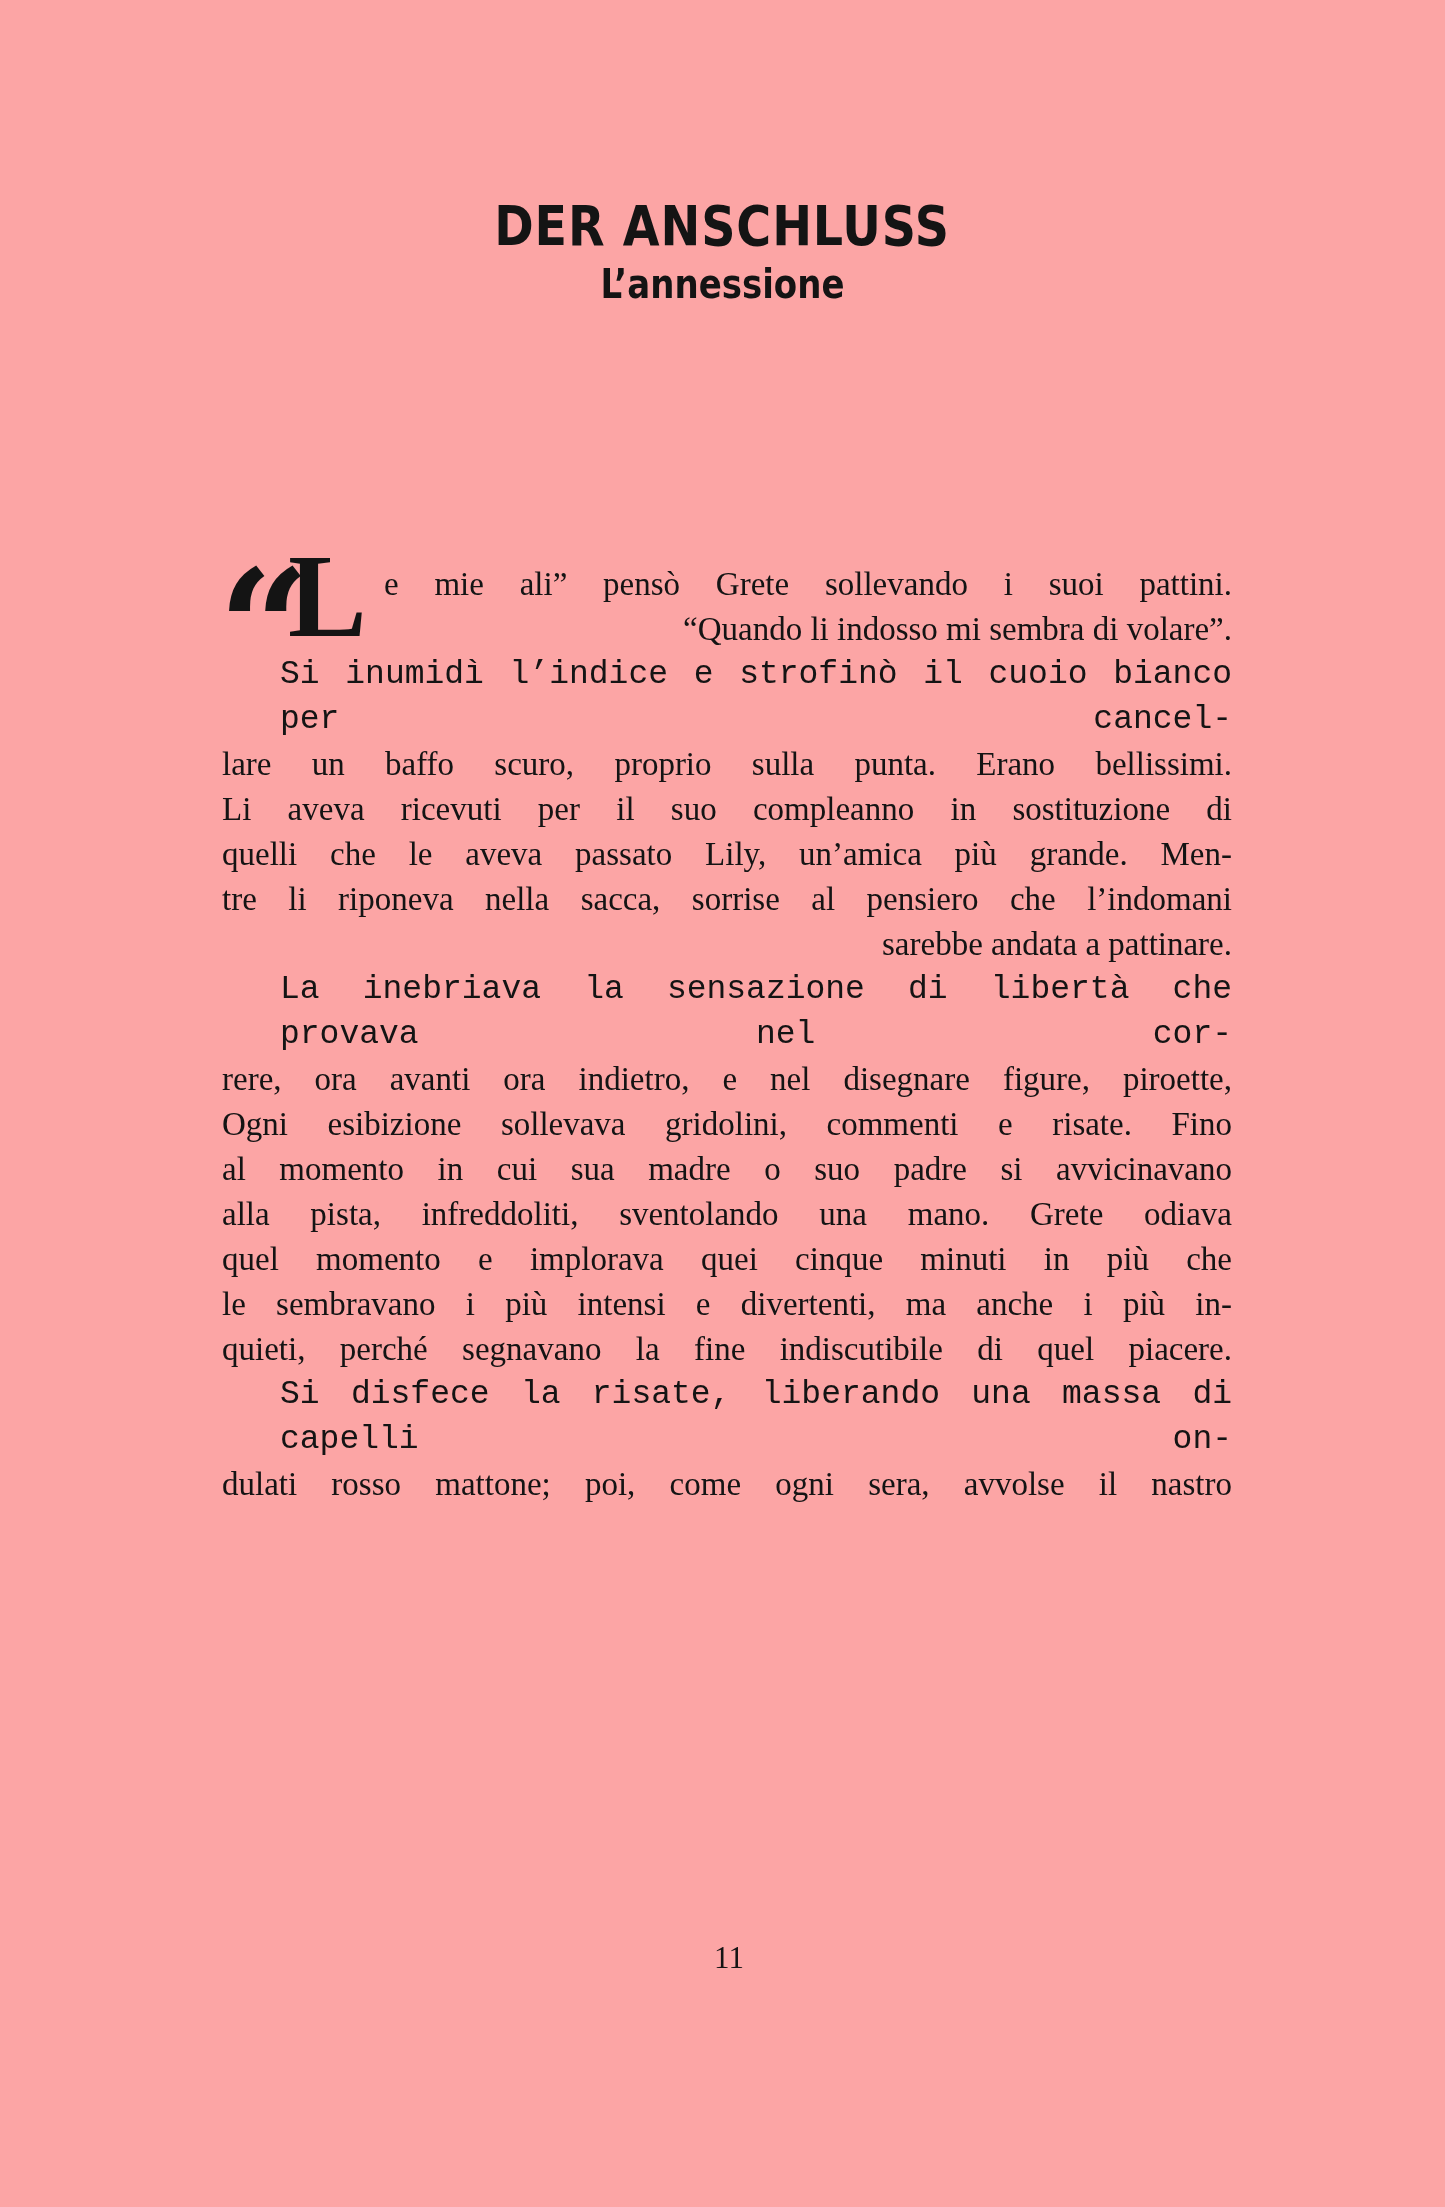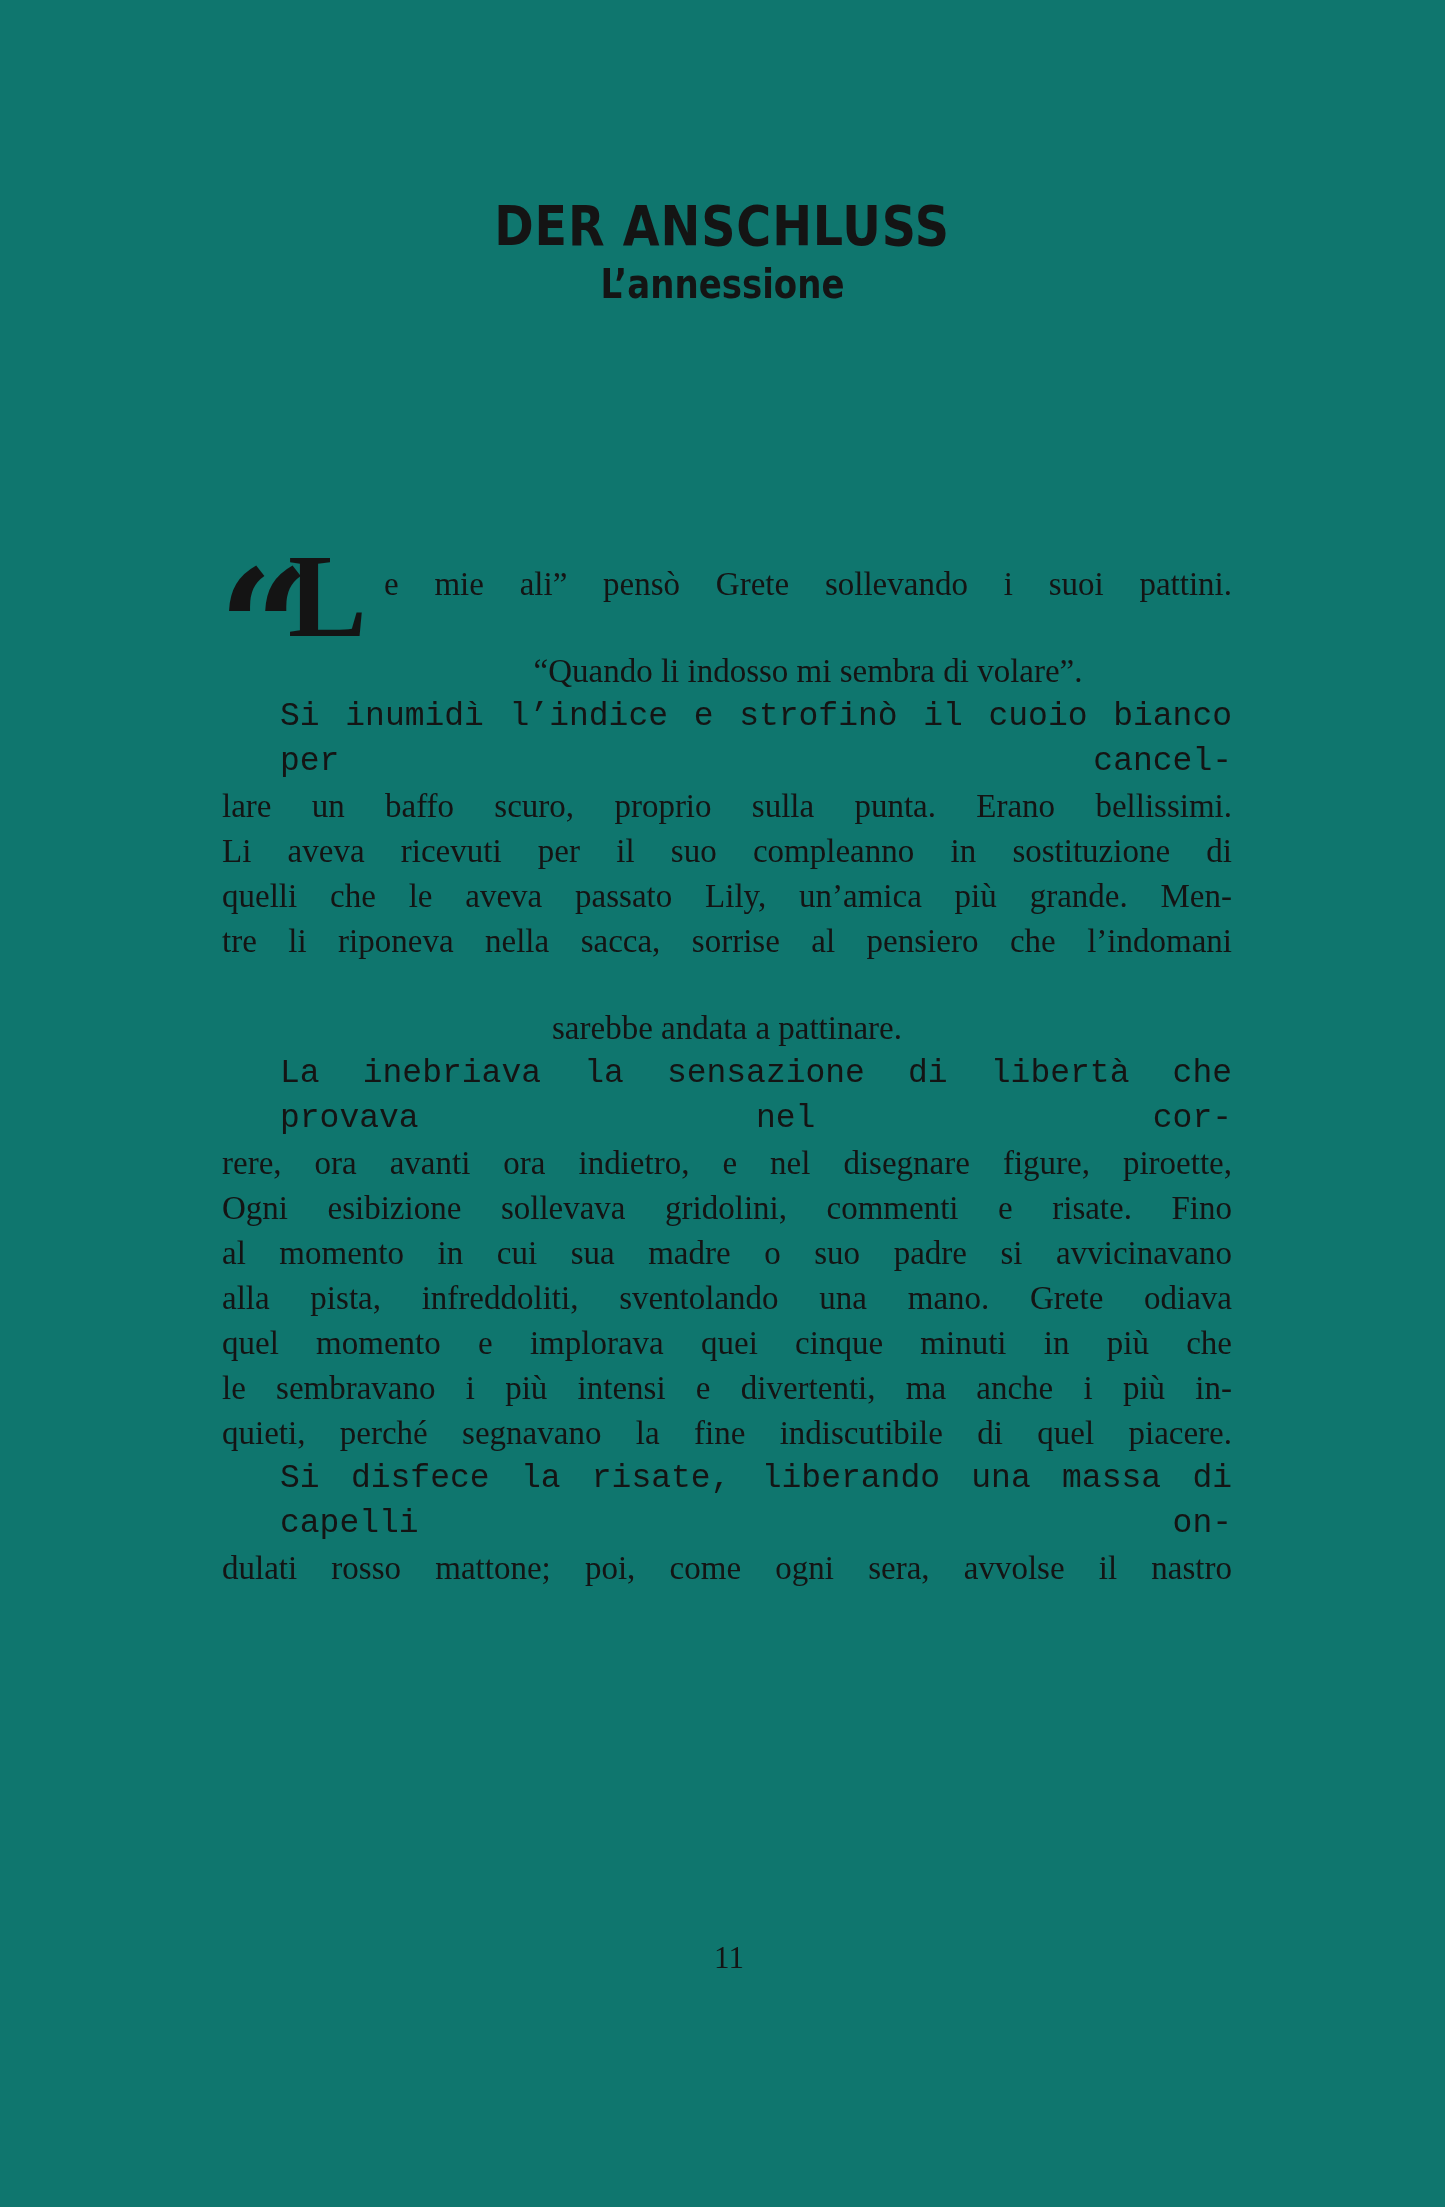--- a/index.html
+++ b/index.html
@@ -48,21 +48,21 @@
     position: absolute;
     top: 562px;
     left: 222px;
     width: 1010px;
     font-size: 33px;
     line-height: 45px;
   }
   .para { margin: 0; }
   .line { min-height: 45px; white-space: normal; }
   .line.just { text-align: justify; text-align-last: justify; }
-  .line.nojust { text-align: center; margin-top: 42px; }
+  .line.nojust { text-align: right; }
   .line.indent { padding-left: 58px; font-family: Liberation Mono, monospace; }
 
   
   .dropcap {
     float: left;
     width: 152px;
     height: 90px;
     position: relative;
     margin: 0 10px 0 0;
   }
@@ -92,21 +92,21 @@
     left: 0;
     width: 100%;
     text-align: center;
     font-size: 31px;
     padding-left: 13px;
   }
 </style>
 </head>
 <body>
 
-<div class="page" style="background: #0f766e; color: rgb(20, 20, 20);">
+<div class="page" style="background: #fca5a5; color: rgb(20, 20, 20);">
 
   <div class="title-block">
     <div class="title"><span class="squeeze">DER ANSCHLUSS</span></div>
     <div class="subtitle"><span class="squeeze">L’annessione</span></div>
   </div>
 
   <div class="body-block">
 
   <div class="para">
         <span class="dropcap">

